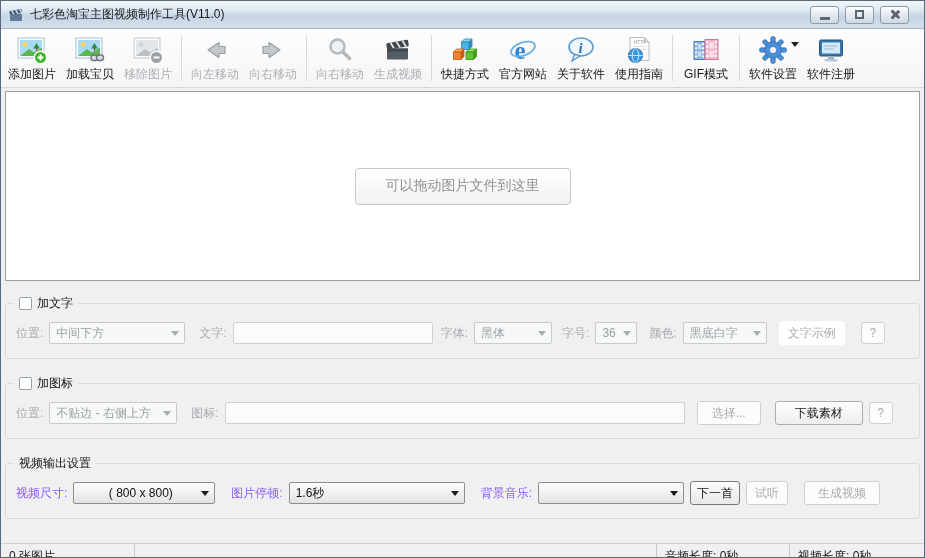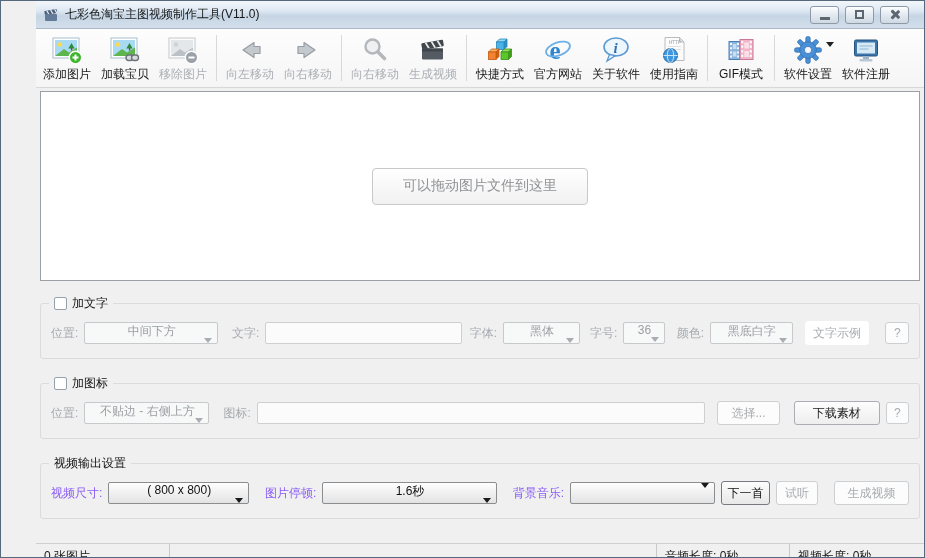--- a/index.html
+++ b/index.html
@@ -6,21 +6,20 @@
   body {
     font-family: "Liberation Sans", "DejaVu Sans", sans-serif;
     background: #ffffff;
   }
   .window {
     width: 925px; height: 558px;
     border: 1px solid #56687c;
     background: #f0f0f0;
     display: flex; flex-direction: column;
     overflow: hidden;
-    padding-left: 35px;
   }
   
   .titlebar {
     height: 28px; flex: 0 0 28px;
     background: linear-gradient(#f3f7fb 0%, #dfe9f3 35%, #c6d5e4 55%, #d3dfeb 100%);
     border-bottom: 1px solid #a9b7c7;
     display: flex; align-items: center;
     padding: 0 7px;
   }
   .title-text { font-size: 12px; color: #16181a; margin-left: 6px; flex: 1; }
@@ -134,21 +133,21 @@
     height: 26px; flex: 0 0 26px;
     background: #f0f0f0; border-top: 1px solid #cfcfcf;
     display: flex; align-items: center; font-size: 12px; color: #1a1a1a;
   }
   .sb-cell { height: 100%; display: flex; align-items: center; padding: 0 8px; }
   .sb-1 { width: 133px; }
   .sb-2 { flex: 1; border-left: 1px solid #c9c9c9; }
   .sb-3 { width: 133px; border-left: 1px solid #c9c9c9; }
   .sb-4 { width: 135px; border-left: 1px solid #c9c9c9; }
   
-  .ml6  { margin-left: 6px; flex-direction: column; }  .ml8  { margin-left: 8px; }
+  .ml6  { margin-left: 6px; }  .ml8  { margin-left: 8px; }
   .ml10 { margin-left: 10px; } .ml12 { margin-left: 12px; }
   .ml14 { margin-left: 14px; } .ml16 { margin-left: 16px; }
 </style>
 </head>
 <body>
 
 <div class="window">
 
   <div class="titlebar">
     <svg width="16" height="16" viewBox="0 0 16 16">

